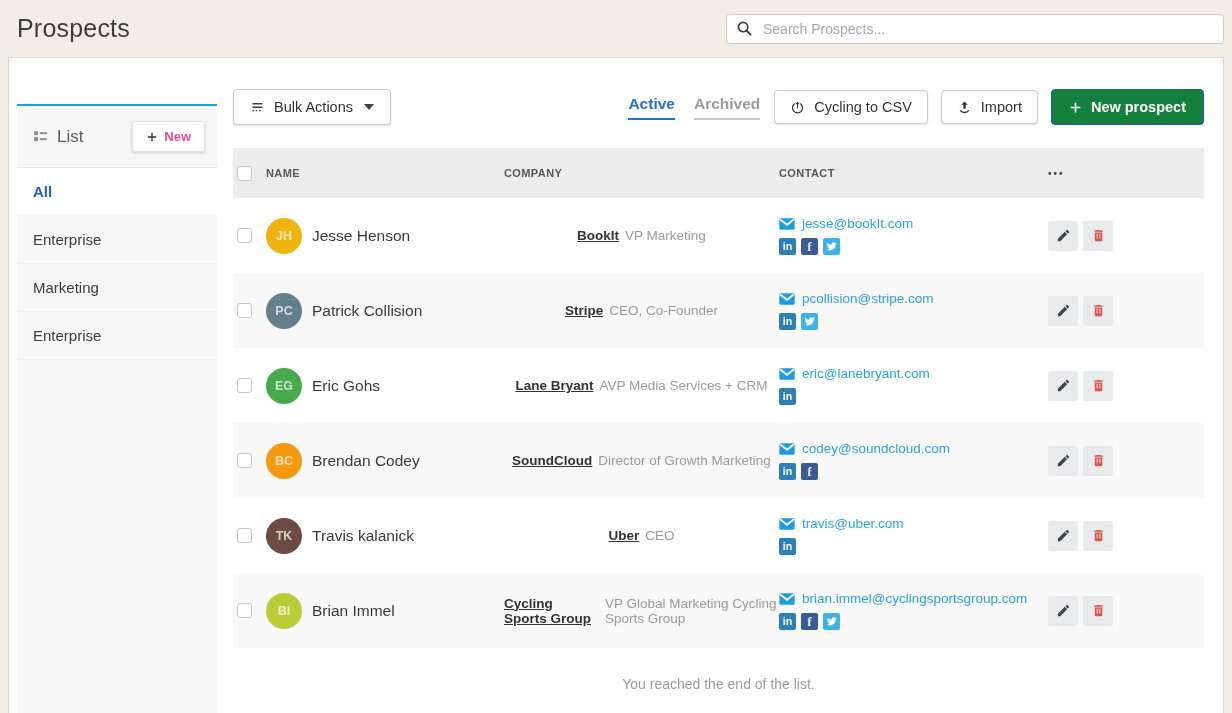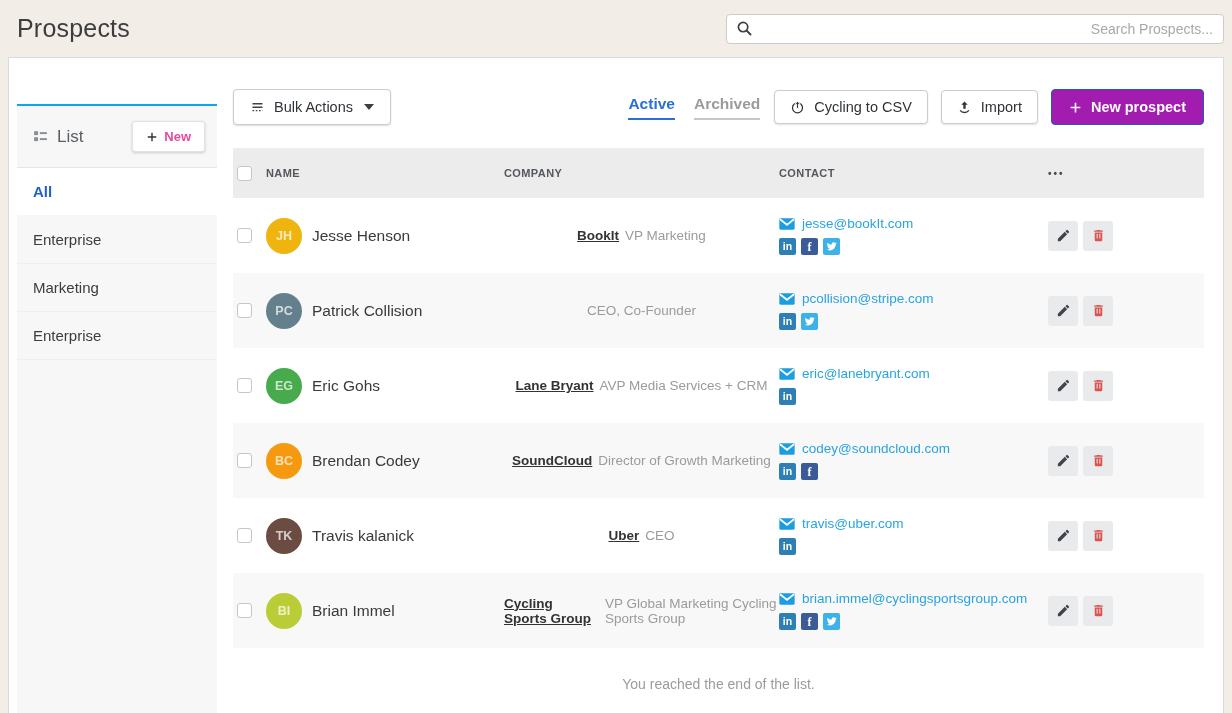--- a/index.html
+++ b/index.html
@@ -15,21 +15,21 @@
   
   .topbar {
     height: 57px; padding: 0 8px 0 17px;
     display: flex; align-items: center; justify-content: space-between;
   }
   .page-title { font-size: 25px; font-weight: 400; color: #3d3d3d; letter-spacing: 0.2px; }
   .search-box { position: relative; width: 498px; height: 30px; }
   .search-box input {
     width: 100%; height: 100%; border: 1px solid #cfcac4; border-radius: 4px;
     background: #fff; padding: 0 10px 0 36px; font-size: 14px; color: #555;
-    font-family: inherit; outline: none; text-align: right;
+    font-family: inherit; outline: none;
   }
   .search-box input::placeholder { color: #a8a8a8; }
   .search-ic { position: absolute; left: 10px; top: 6px; width: 17px; height: 17px; }
 
   
   .card {
     position: relative; margin: 0 8px; height: 656px;
     background: #fff; border: 1px solid #ddd9d4; border-bottom: none;
     overflow: hidden;
   }
@@ -82,21 +82,21 @@
   .tab.inactive { color: #9b9b9b; border-bottom-color: #c6c6c6; }
   .btn-white {
     display: flex; align-items: center; gap: 9px; height: 34px; padding: 0 15px;
     background: #fff; border: 1px solid #ccc; border-radius: 4px;
     box-shadow: 0 1px 2px rgba(0,0,0,0.12); font-size: 14.5px; color: #2f3337;
     cursor: pointer; font-family: inherit;
   }
   .btn-white svg { width: 15px; height: 15px; }
   .btn-primary {
     display: flex; align-items: center; gap: 9px; height: 36px; padding: 0 17px;
-    background: #a21caf; border: 1px solid #1d5cb8; border-radius: 4px;
+    background: #15803d; border: 1px solid #1d5cb8; border-radius: 4px;
     font-size: 14.5px; font-weight: 700; color: #fff; cursor: pointer; font-family: inherit;
   }
   .btn-primary svg { width: 13px; height: 13px; }
 
   
   .table { margin-top: 23px; }
   .thead, .trow {
     display: grid; grid-template-columns: 33px 238px 275px 269px 1fr;
     align-items: center;
   }
@@ -295,20 +295,21 @@
     <div class="col-check">
       <input type="checkbox" class="cb" style="">
     </div>
     <div class="col-name">
       <span class="avatar" style="background: rgb(100, 128, 141);">
         <span class="initials">PC</span>
       </span>
       <span class="pname">Patrick Collision</span>
     </div>
     <div class="col-company">
+      <a class="company-link">Stripe</a>
       <span class="ptitle">CEO, Co-Founder</span>
     </div>
     <div class="col-contact">
       <span class="email-line">
         <svg class="mail-ic" viewBox="0 0 24 18">
           <rect x="0.5" y="0.5" width="23" height="17" rx="2" fill="#1b9de2"></rect>
           <path d="M1.5 1.8 12 10.2 22.5 1.8" fill="none" stroke="#fff" stroke-width="2.6"></path>
         </svg>
         <a class="email-link">pcollision@stripe.com</a>
       </span>

